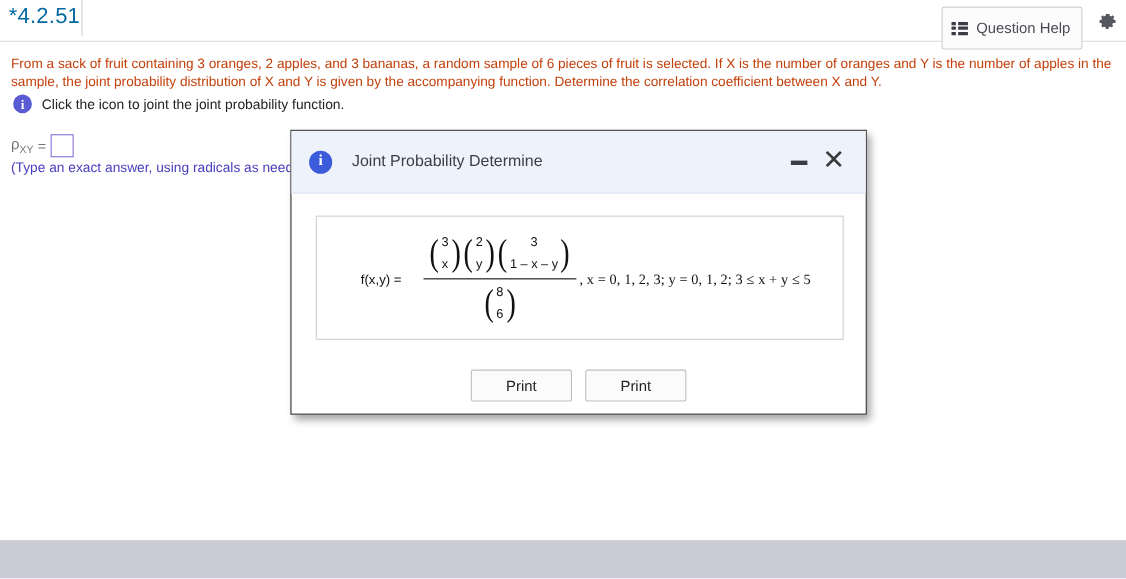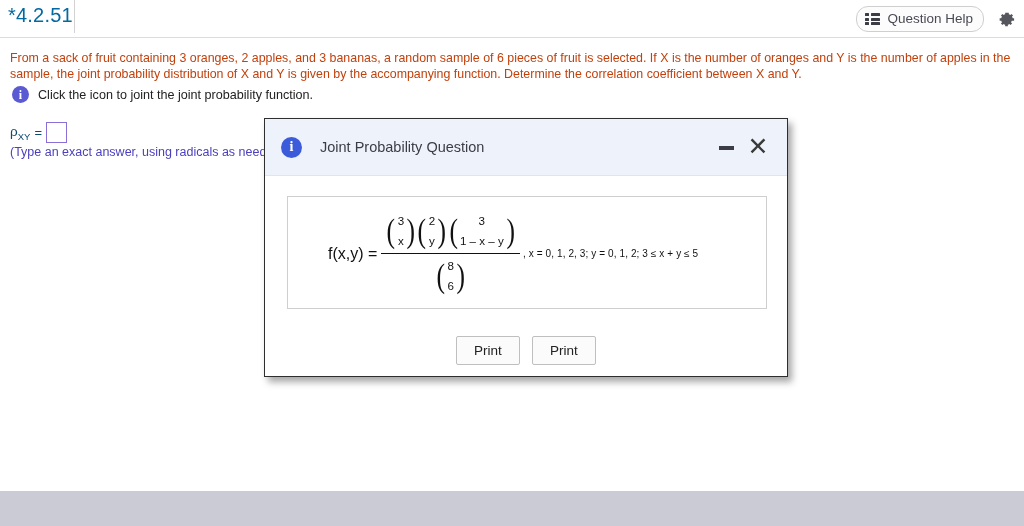--- a/index.html
+++ b/index.html
@@ -19,24 +19,24 @@
   .qnum {
     position: absolute; left: 8px; top: 4px;
     font-size: 20px; color: #0369a1; letter-spacing: .2px;
     font-family: "Liberation Sans", sans-serif;
   }
   .qnum-divider {
     position: absolute; left: 74px; top: 0px; width: 1px; height: 33px;
     background: #d2d2d2;
   }
   .qhelp-btn {
-    position: absolute; right: 40px; top: 6px; height: 26px;
+    position: absolute; right: 40px; top: 6px; height: 39px;
     display: flex; align-items: center; gap: 7px;
     padding: 0 10px 0 8px;
-    border: 1px solid #cfcfcf; border-radius: 12px;
+    border: 1px solid #cfcfcf; border-radius: 2px;
     background: #fcfcfc;
     font-size: 13.5px; color: #4a4a55;
     box-sizing: border-box;
   }
   .qhelp-label { white-space: nowrap; line-height: 1; }
   .list-icon { display:block; width: 15px; height: 12px; position: relative; }
   .list-icon i {
     position: absolute; left: 0; width: 4px; height: 3px; background: #3c3c46; border-radius: .5px;
   }
   .list-icon b {
@@ -63,21 +63,21 @@
     background: #5a5ad2; color: #fff;
     display: flex; align-items: center; justify-content: center;
     font-family: "Liberation Serif", serif;
     font-weight: bold; font-size: 12px; line-height: 1;
   }
 
   
   .answer-row {
     position: absolute; left: 10px; top: 122px;
     display: flex; align-items: center; gap: 4px;
-    font-size: 13px; color: #0c4a6e;
+    font-size: 13px; color: #737373;
   }
   .rho { font-size: 13.5px; }
   .rho sub { font-size: 9.5px; }
   .answer-box {
     width: 19px; height: 19px; border: 1.4px solid #8a6fd6; background: #fff;
   }
   .hint {
     position: absolute; left: 10px; top: 145px;
     font-size: 12.5px; color: #4a3fbf; white-space: nowrap;
   }
@@ -120,43 +120,43 @@
     width: 480px; height: 113px;
     border: 1px solid #cfcfcf; background: #fff;
     box-sizing: border-box;
   }
   .formula {
     position: absolute; left: 40px; top: 0;
     height: 113px; display: flex; align-items: center;
     font-family: "Liberation Sans", sans-serif;
     font-size: 11.6px; color: #111;
   }
-  .fxy { margin-right: 4px; font-size: 16px; }
+  .fxy { margin-right: 20px; font-size: 12px; }
   .frac { display: inline-flex; flex-direction: column; align-items: center; }
   .frac .num { padding: 0 4px 1px; display: flex; align-items: center; }
   .frac .bar { height: 1px; background: #111; width: 100%; }
   .frac .den { padding: 2px 4px 0; display: flex; justify-content: center; }
   .binom { display: inline-flex; align-items: center; }
   .paren {
     display: inline-block; font-size: 34px; line-height: 1;
     color: #111; font-family: "Liberation Serif", serif;
     transform: scaleX(.75); font-weight: 300;
   }
   .binom .vals {
     display: inline-flex; flex-direction: column; align-items: center;
     line-height: 1.75; padding: 0 1px; font-size: 11.6px;
   }
-  .cond { margin-left: 3px; font-size: 10px; letter-spacing: .1px; }
+  .cond { margin-left: 3px; font-size: 13px; letter-spacing: .1px; font-family: Liberation Serif, serif; }
 
   .dlg-buttons {
     position: absolute; left: 0; top: 217px; width: 100%;
     display: flex; justify-content: center; gap: 12px;
   }
   .dlg-btn {
-    min-width: 50px; height: 27px; padding: 0 6px;
+    min-width: 50px; height: 27px; padding: 0 20px;
     border: 1px solid #bfbfbf; border-radius: 2px;
     background: #fbfbfb;
     font-size: 13.5px; color: #222;
     display: flex; align-items: center; justify-content: center;
   }
 
   
   .palette-bar {
     position: absolute; left: 0; top: 491px; width: 1024px; height: 35px;
     background: #cbcbd6;
@@ -201,21 +201,21 @@
   <div class="answer-row">
     <span class="rho"><span>ρ</span><sub>XY</sub></span>
     <span>=</span>
     <span class="answer-box"></span>
   </div>
   <div class="hint">(Type an exact answer, using radicals as needed.)</div>
 
   <div class="dialog">
     <div class="dlg-title">
       <span class="dlg-info-icon">i</span>
-      <span class="dlg-title-text">Joint Probability Question</span>
+      <span class="dlg-title-text">Joint Probability Determine</span>
       <span class="dlg-min"></span>
       <span class="dlg-close">✕</span>
     </div>
 
     <div class="formula-box">
       <div class="formula">
         <span class="fxy">f(x,y) =</span>
         <span class="frac">
           <span class="num">
             <span class="binom">

